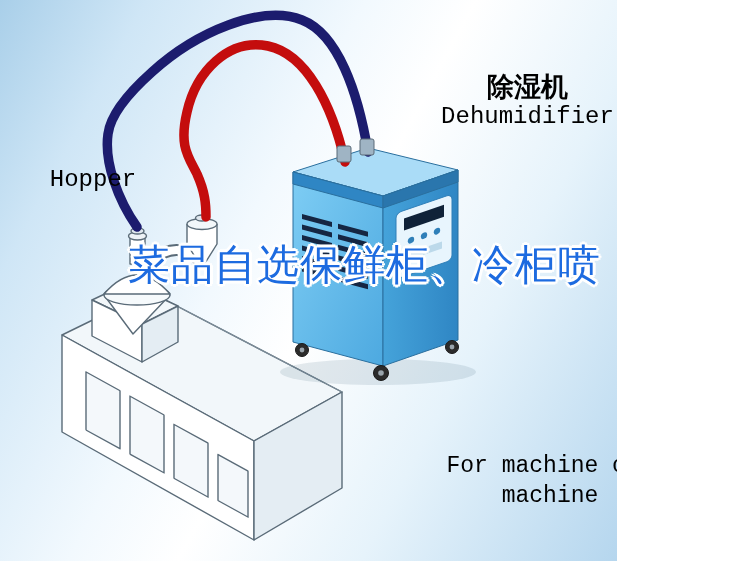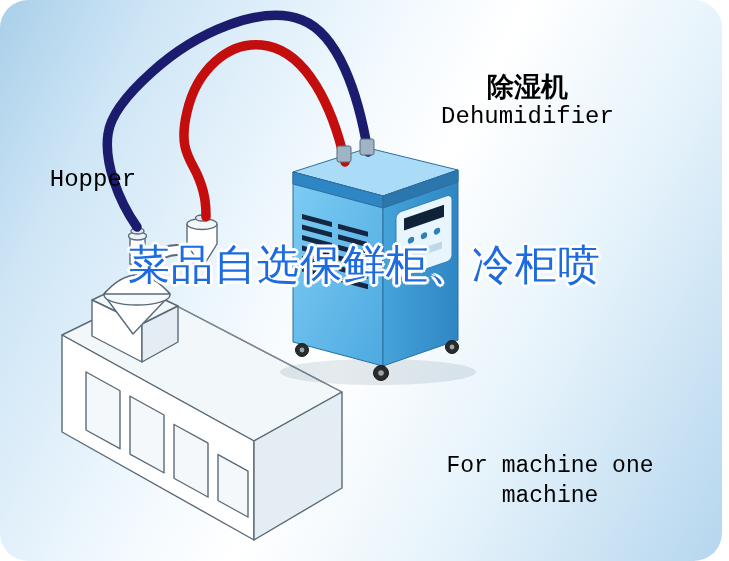--- a/index.html
+++ b/index.html
@@ -1,20 +1,19 @@
 <!DOCTYPE html>
 <html><head>
 <meta charset="utf-8">
 <style>
   html,body{margin:0;padding:0;background:#fff;}
   .stage{
-    position:relative;width:722px;height:561px;overflow:hidden;
+    position:relative;width:617px;height:561px;overflow:hidden;
     background:linear-gradient(118deg,#a9cfe9 0%,#cfe6f6 16%,#f2f9fe 40%,#ffffff 52%,#e6f3fb 72%,#b5d6ee 100%);
     font-family:"Liberation Sans",sans-serif;
-    border-radius:28px;
   }
   .svg-scene{position:absolute;left:0;top:0;width:729px;height:561px;}
   .label{position:absolute;text-align:center;color:#000;}
   .zh{font-weight:bold;font-family:"Liberation Sans",sans-serif;}
   .en{font-family:Liberation Mono, monospace;}
   .dehum-label{left:430px;top:72px;width:195px;}
   .dehum-label .zh{font-size:27px;line-height:1.15;}
   .dehum-label .en{font-size:24px;line-height:1.2;}
   .hopper-label{left:34px;top:164px;width:118px;}
   .hopper-label .zh{font-size:26px;line-height:1.15;}

